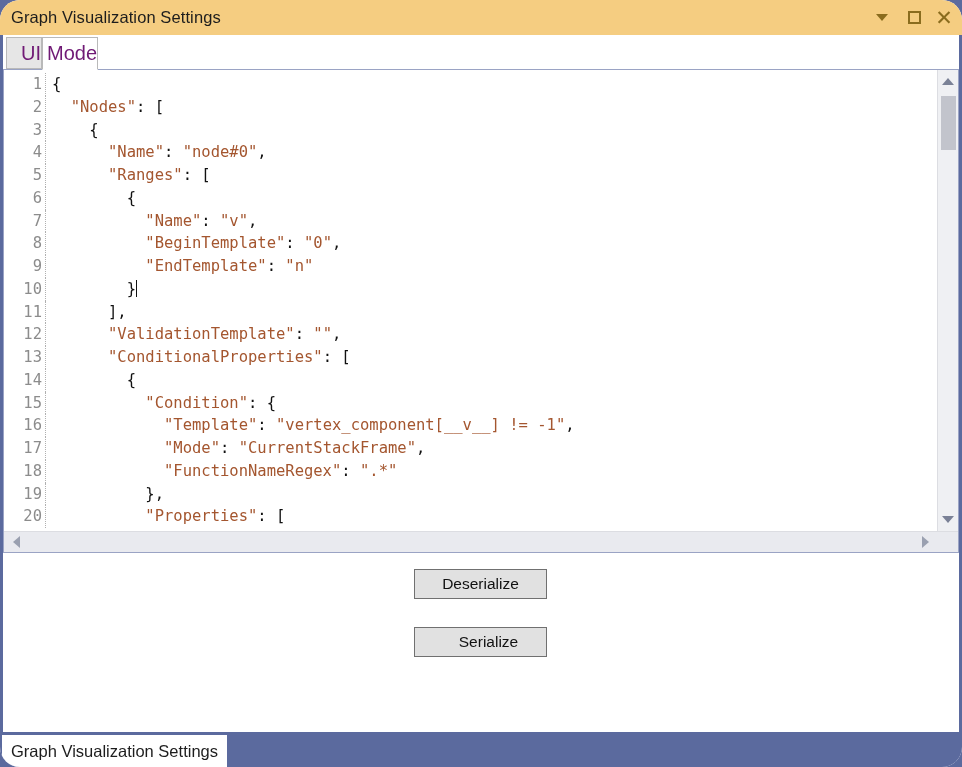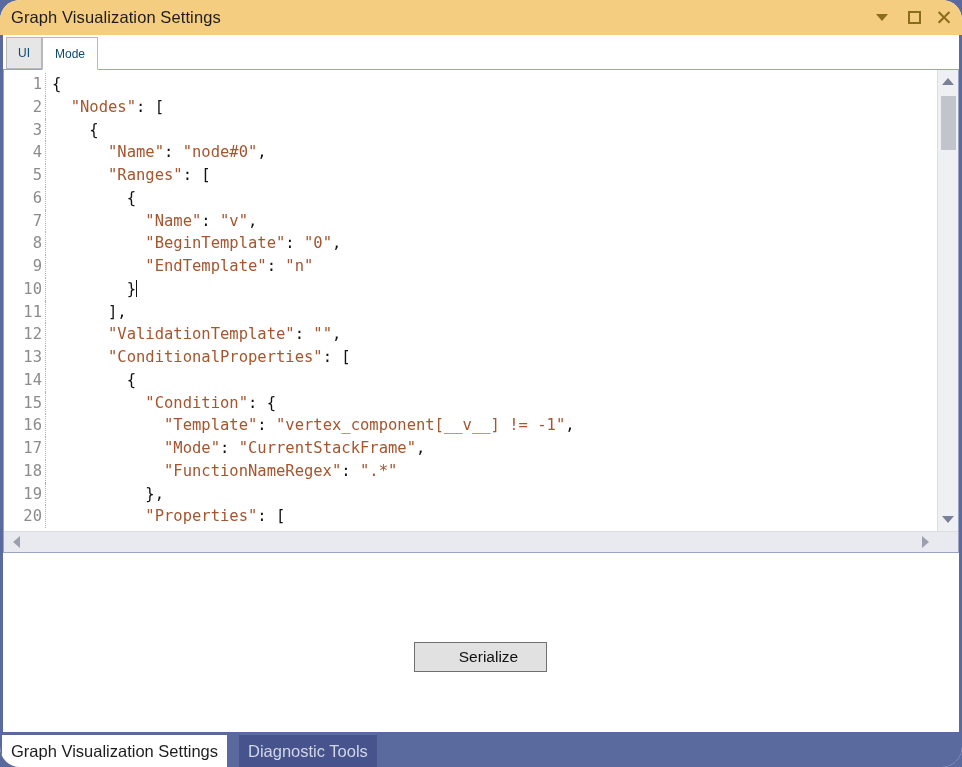--- a/index.html
+++ b/index.html
@@ -86,23 +86,23 @@
     background: #ffffff;
     border-bottom: 1px solid #b9b9b9;
   }
   .tab {
     position: absolute;
     top: 2px;
     height: 32px;
     box-sizing: border-box;
     display: flex;
     align-items: center;
-    justify-content: center;
-    font-size: 12px;
-    color: #0c4a6e;
+    justify-content: flex-end;
+    font-size: 20px;
+    color: #701a75;
     cursor: default;
   }
   .tab-ui {
     left: 3px;
     width: 36px;
     background: #e6e6e6;
     border: 1px solid #b9b9b9;
     border-bottom: 1px solid #b9b9b9;
   }
   .tab-json {
@@ -258,21 +258,21 @@
     box-sizing: border-box;
     font-family: "Liberation Sans", sans-serif;
     font-size: 15.5px;
     color: #111111;
     display: flex;
     align-items: center;
     justify-content: center;
     cursor: default;
   }
   .btn-deser { left: 414px; top: 569px; }
-  .btn-ser   { left: 414px; top: 642px; padding-left: 16px; }
+  .btn-ser   { left: 414px; top: 627px; padding-left: 16px; }
 
   
   .bottombar {
     position: absolute;
     left: 0; top: 732px;
     width: 962px;
     height: 35px;
     background: #5b6a9e;
   }
   .btab {
@@ -355,25 +355,23 @@
     <div class="hscroll">
       <div class="hs-arrow-l">
         <span class="tri-l"></span>
       </div>
       <div class="hs-arrow-r">
         <span class="tri-r"></span>
       </div>
     </div>
   </div>
 
+  <div class="btn btn-deser">Deserialize</div>
   <div class="btn btn-ser">Serialize</div>
 
   <div class="bottom-white-strip"></div>
   <div class="bottombar">
     <div class="btab btab-active">
       <span>Graph Visualization Settings</span>
     </div>
-    <div class="btab btab-inactive">
-      <span>Diagnostic Tools</span>
-    </div>
   </div>
 
 </div>
 
 </body></html>

